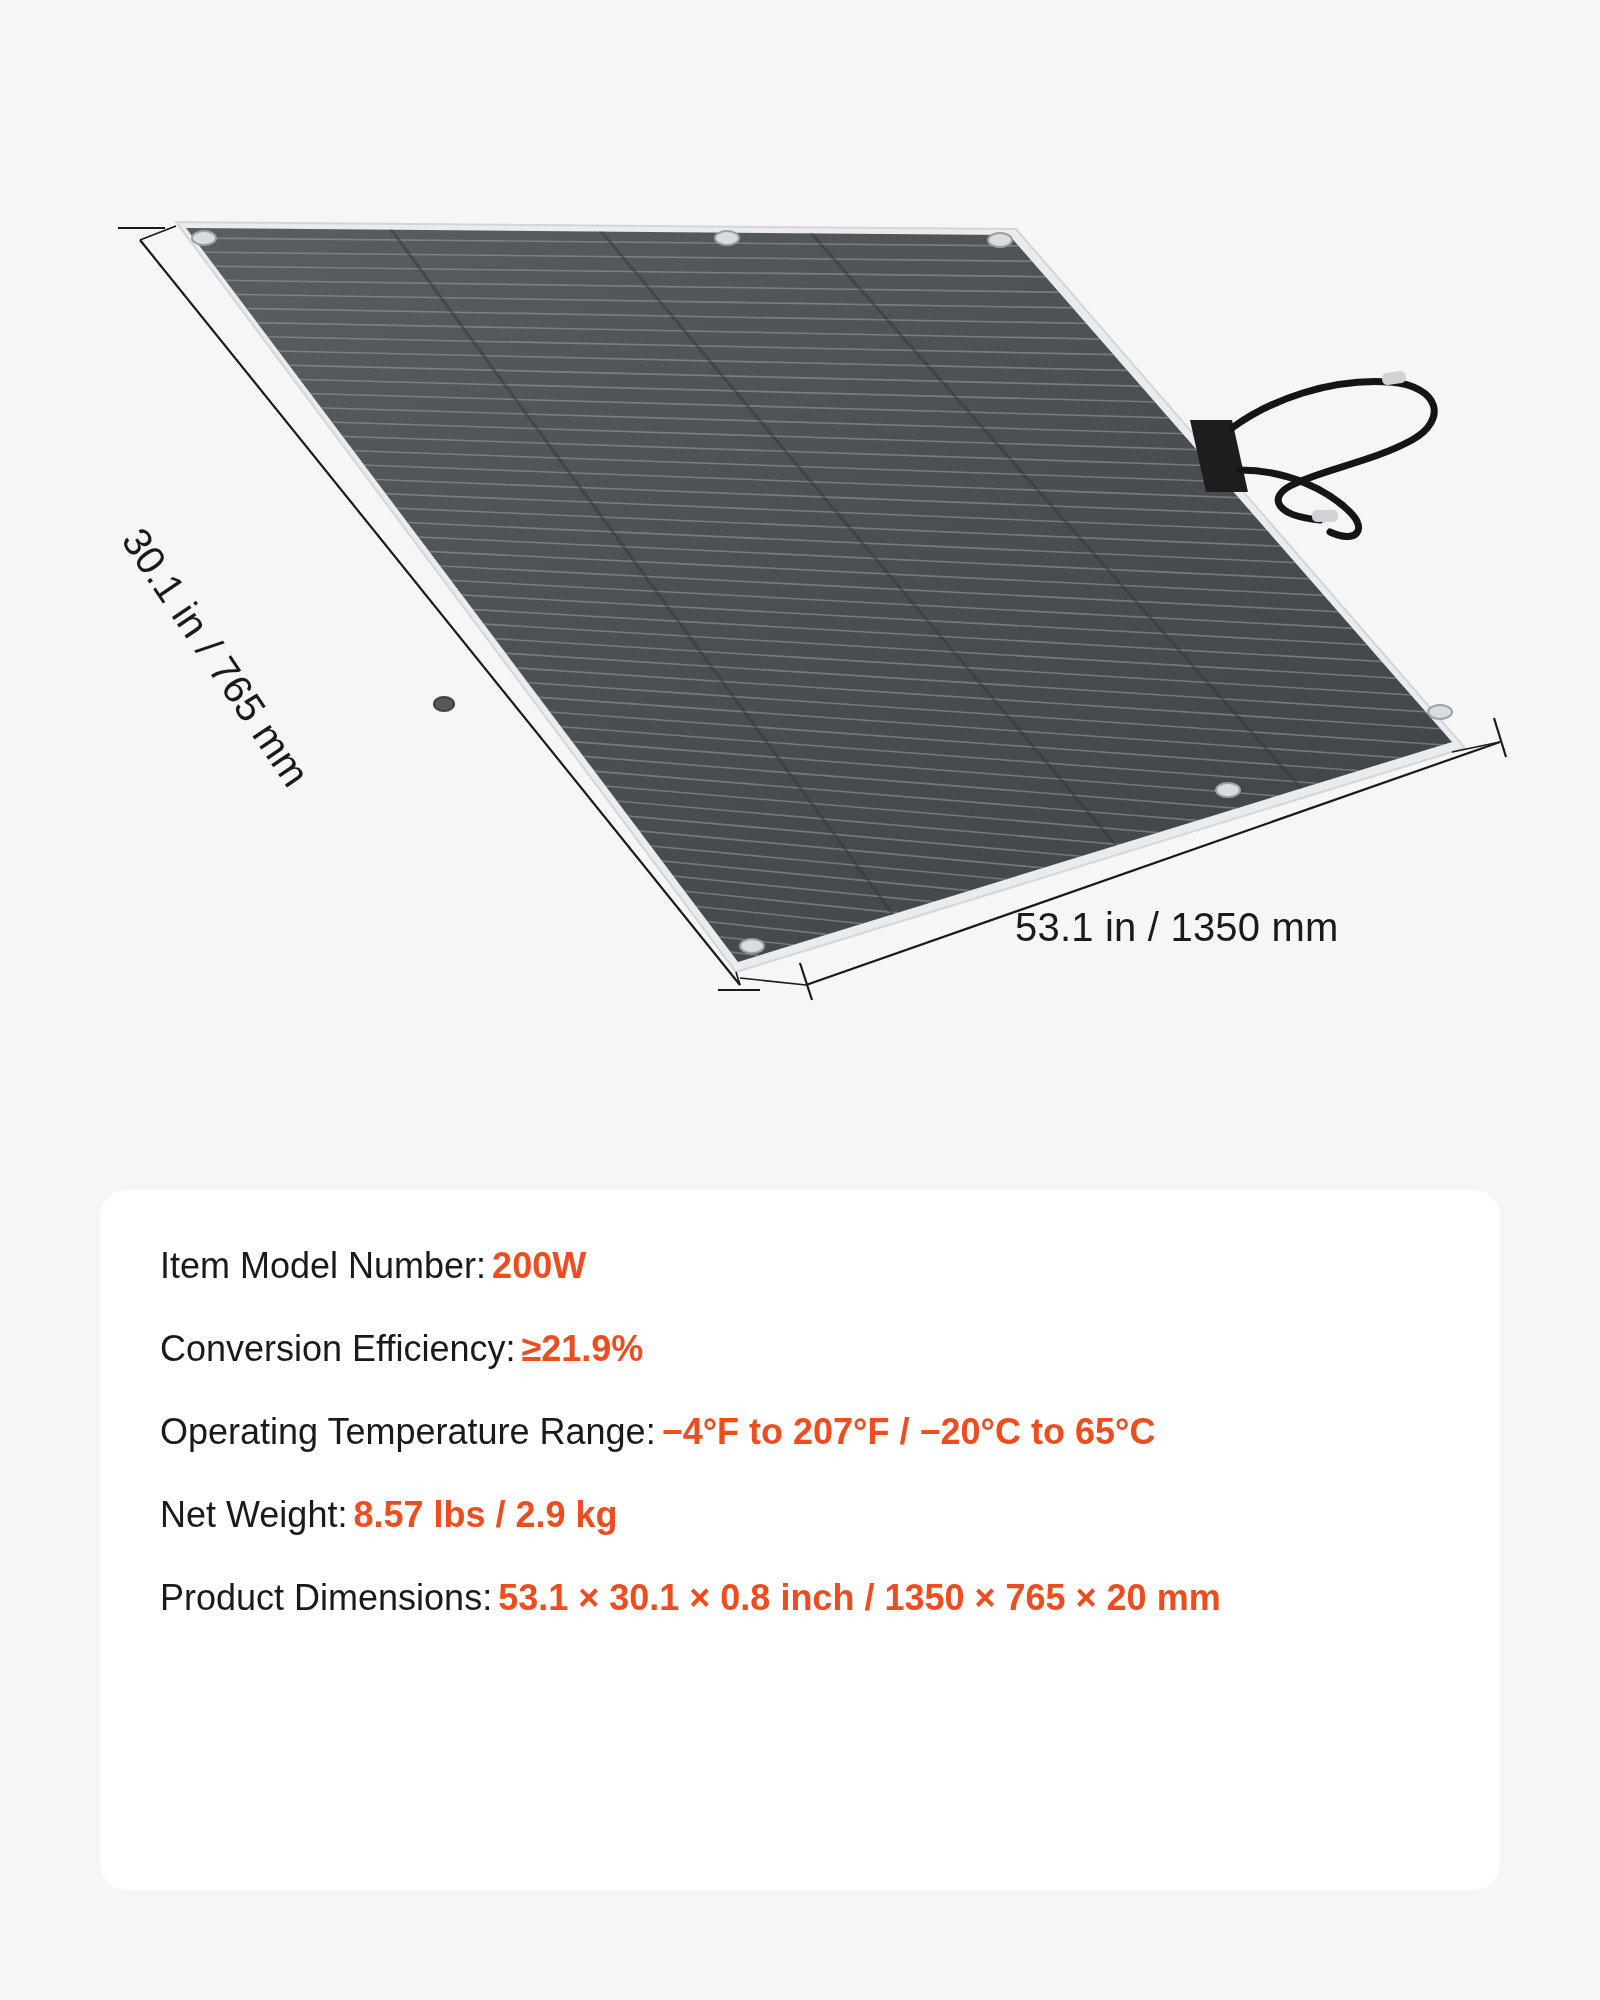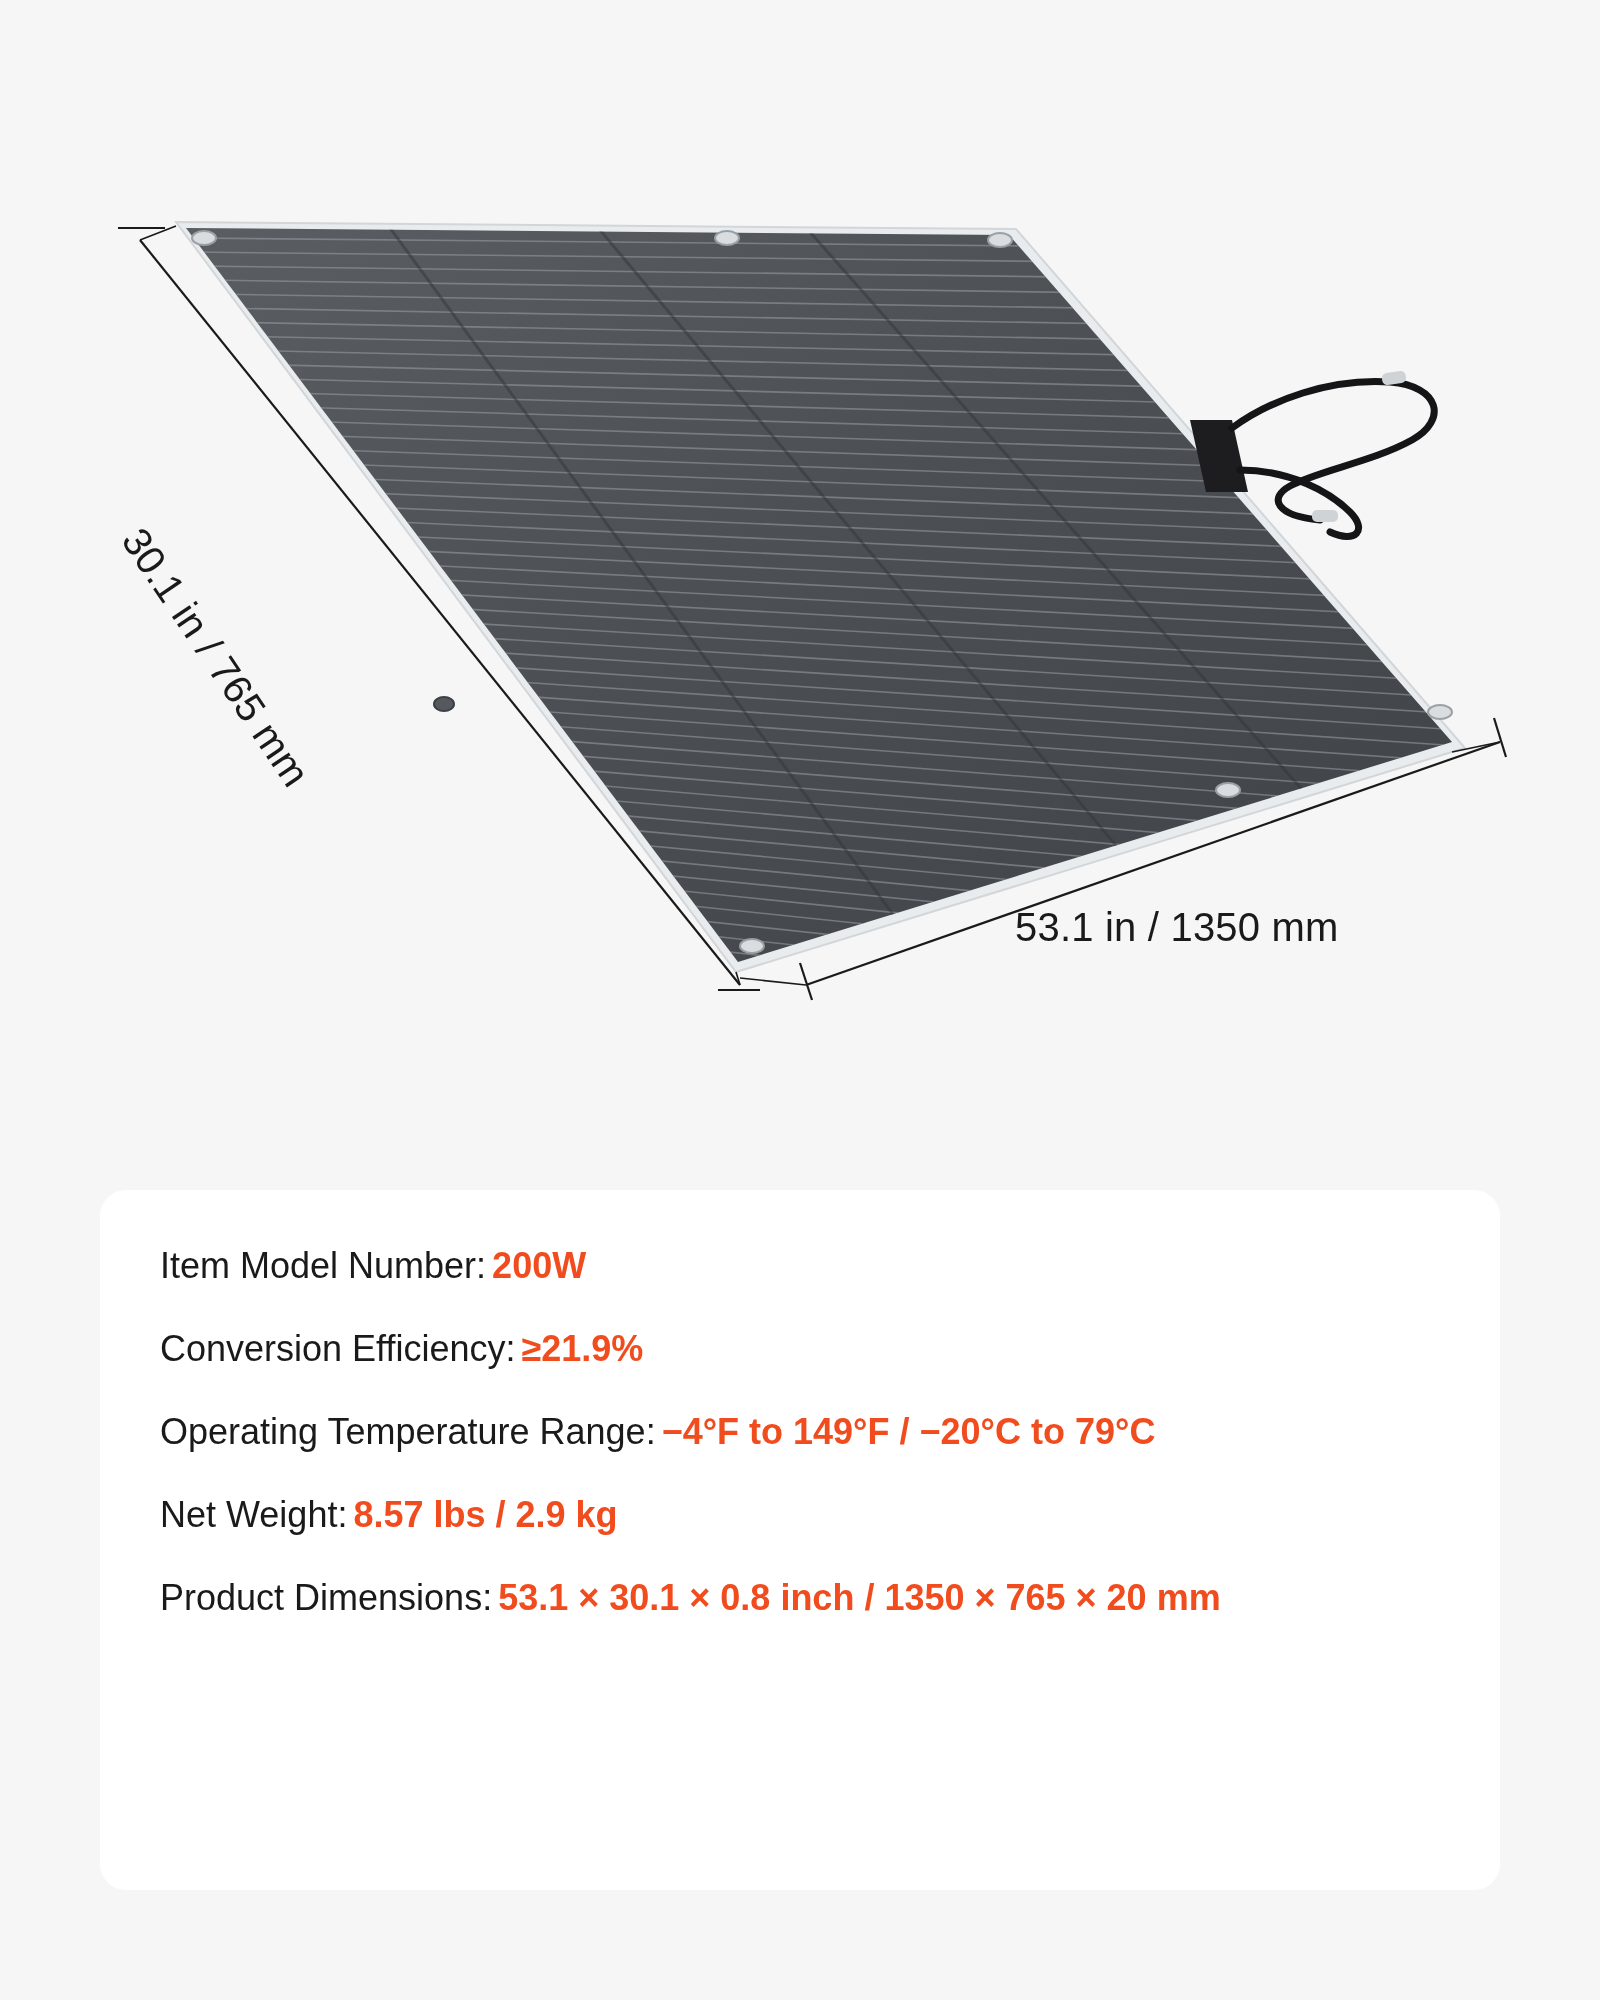--- a/index.html
+++ b/index.html
@@ -224,21 +224,21 @@
       <span class="spec-label">Item Model Number:</span><span class="spec-value">200W</span>
     </div>
 
 
 
     <div class="spec-row">
       <span class="spec-label">Conversion Efficiency:</span><span class="spec-value">≥21.9%</span>
     </div>
 
     <div class="spec-row">
-      <span class="spec-label">Operating Temperature Range:</span><span class="spec-value">−4°F to 149°F / −20°C to 79°C</span>
+      <span class="spec-label">Operating Temperature Range:</span><span class="spec-value">−4°F to 207°F / −20°C to 65°C</span>
     </div>
 
     <div class="spec-row">
       <span class="spec-label">Net Weight:</span><span class="spec-value">8.57 lbs / 2.9 kg</span>
     </div>
 
     <div class="spec-row">
       <span class="spec-label">Product Dimensions:</span><span class="spec-value">53.1 × 30.1 × 0.8 inch / 1350 × 765 × 20 mm</span>
     </div>
 

